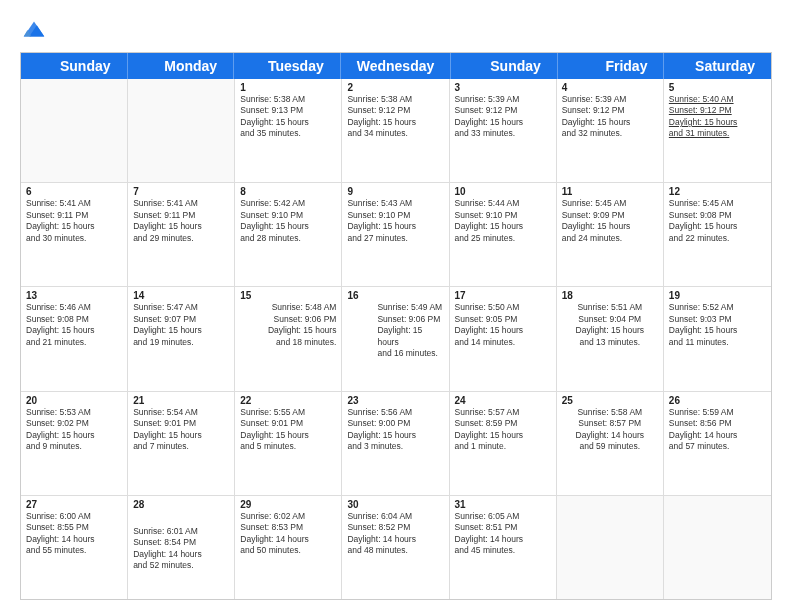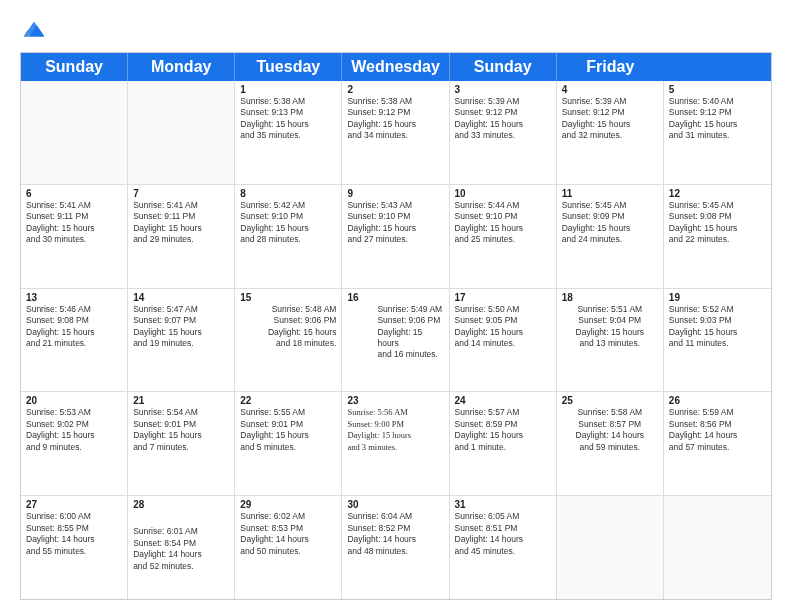--- a/index.html
+++ b/index.html
@@ -61,24 +61,24 @@
       flex-direction: column;
       border: 1px solid #ccc;
     }
     .cal-header {
       display: grid;
       grid-template-columns: repeat(7, 1fr);
       background: #1a73e8;
     }
     .cal-header-cell {
       color: #fff;
-      font-size: 16px;
+      font-size: 14px;
       font-weight: bold;
-      padding: 5px 6px;
-      text-align: center;
+      padding: 5px 16px;
+      text-align: right;
       border-right: 1px solid rgba(255,255,255,0.3);
     }
     .cal-header-cell:last-child { border-right: none; }
     .cal-body {
       flex: 1;
       display: flex;
       flex-direction: column;
     }
     .cal-row {
       display: grid;
@@ -133,20 +133,21 @@
   </div>
 
   <div class="calendar">
     <div class="cal-header">
     <div class="cal-header-cell">Sunday</div>
         <div class="cal-header-cell">Monday</div>
         <div class="cal-header-cell">Tuesday</div>
         <div class="cal-header-cell">Wednesday</div>
         <div class="cal-header-cell">Sunday</div>
         <div class="cal-header-cell">Friday</div>
+        <div class="cal-header-cell">Saturday</div>
       </div>
     <div class="cal-body">
     <div class="cal-row">
           <div class="cal-cell empty"></div>
           <div class="cal-cell empty"></div>
           <div class="cal-cell">
             <span class="day-num">1</span>
             <div class="cell-text" style="white-space: pre-line;">Sunrise: 5:38 AM
 Sunset: 9:13 PM
 Daylight: 15 hours
@@ -168,21 +169,21 @@
           </div>
           <div class="cal-cell">
             <span class="day-num">4</span>
             <div class="cell-text" style="white-space: pre-line;">Sunrise: 5:39 AM
 Sunset: 9:12 PM
 Daylight: 15 hours
 and 32 minutes.</div>
           </div>
           <div class="cal-cell">
             <span class="day-num">5</span>
-            <div class="cell-text" style="white-space: pre-line;">Sunrise: 5:40 AM
+            <div class="cell-text" style="white-space: pre-line; text-decoration: underline;">Sunrise: 5:40 AM
 Sunset: 9:12 PM
 Daylight: 15 hours
 and 31 minutes.</div>
           </div>
         </div>
         <div class="cal-row">
           <div class="cal-cell">
             <span class="day-num">6</span>
             <div class="cell-text" style="white-space: pre-line;">Sunrise: 5:41 AM
 Sunset: 9:11 PM
@@ -300,21 +301,21 @@
           </div>
           <div class="cal-cell">
             <span class="day-num">22</span>
             <div class="cell-text" style="white-space: pre-line;">Sunrise: 5:55 AM
 Sunset: 9:01 PM
 Daylight: 15 hours
 and 5 minutes.</div>
           </div>
           <div class="cal-cell">
             <span class="day-num">23</span>
-            <div class="cell-text" style="white-space: pre-line; font-family: Liberation Serif, serif;">Sunrise: 5:56 AM
+            <div class="cell-text" style="white-space: pre-line;">Sunrise: 5:56 AM
 Sunset: 9:00 PM
 Daylight: 15 hours
 and 3 minutes.</div>
           </div>
           <div class="cal-cell">
             <span class="day-num">24</span>
             <div class="cell-text" style="white-space: pre-line;">Sunrise: 5:57 AM
 Sunset: 8:59 PM
 Daylight: 15 hours
 and 1 minute.</div>

